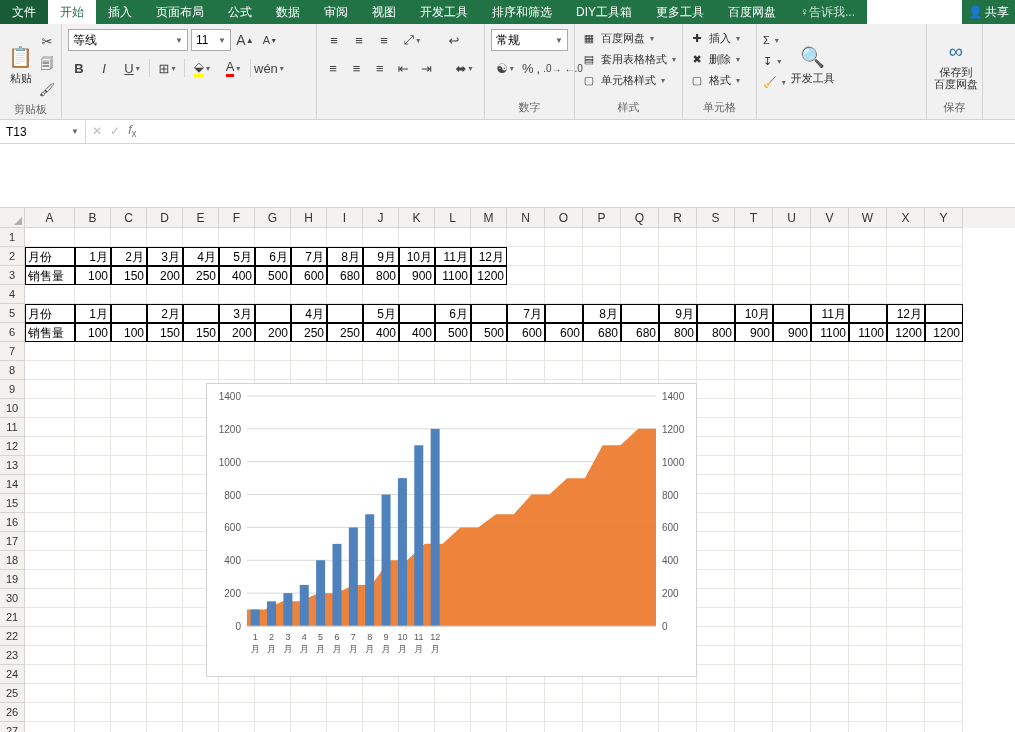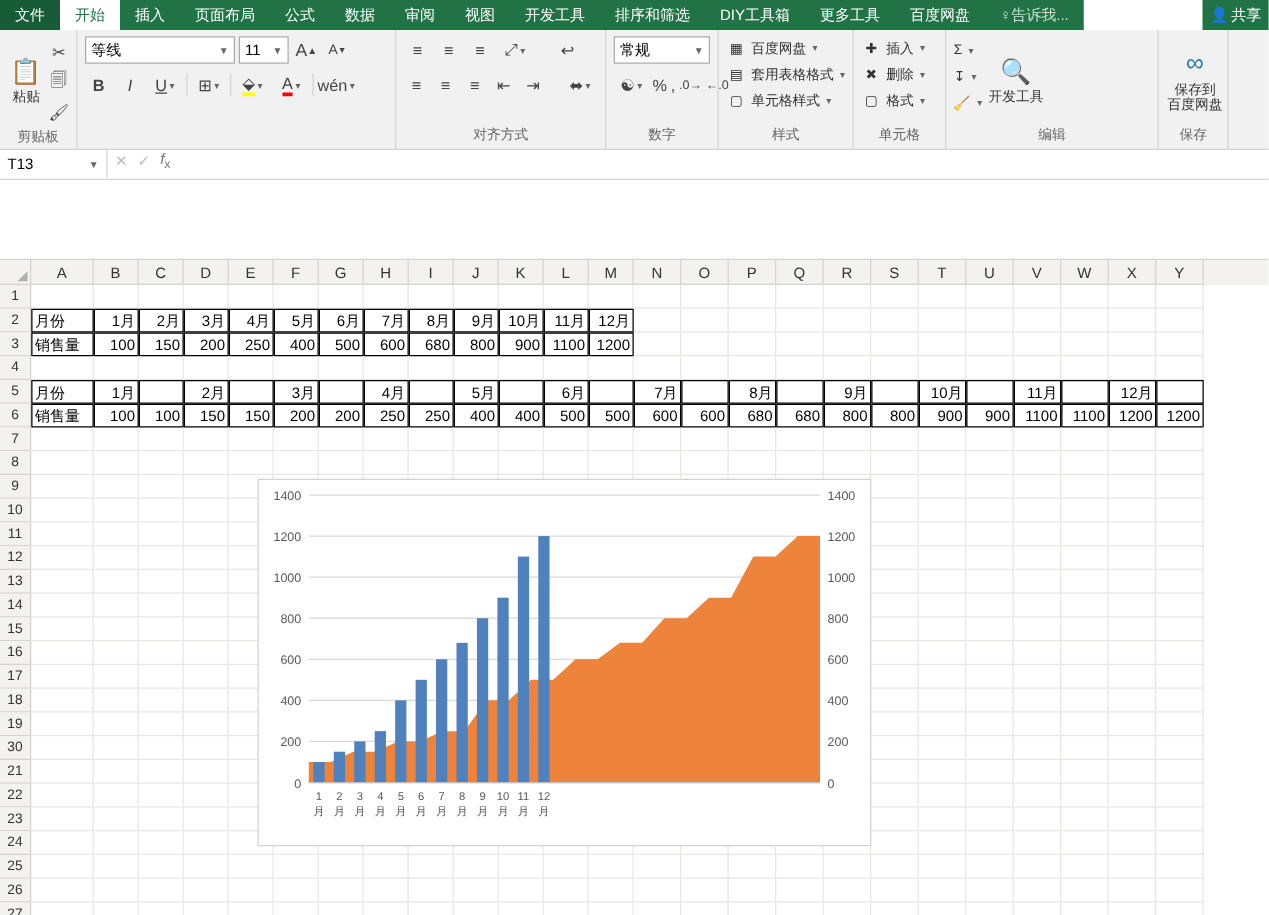--- a/index.html
+++ b/index.html
@@ -18,21 +18,21 @@
 .bigbtn span{font-size:11px;text-align:center;line-height:12px}
 .rowctrls{display:flex;gap:3px;align-items:center;height:24px}
 .fontname{width:120px;height:22px;border:1px solid #ababab;background:#fff;padding:0 4px;font-size:12px;display:flex;align-items:center;justify-content:space-between}
 .fontsize{width:40px;height:22px;border:1px solid #ababab;background:#fff;padding:0 4px;font-size:12px;display:flex;align-items:center;justify-content:space-between}
 .smbtn{width:22px;height:22px;display:flex;align-items:center;justify-content:center;cursor:pointer;color:#444;font-size:13px}
 .smbtnw{min-width:28px;height:22px;display:flex;align-items:center;justify-content:center;cursor:pointer;color:#444;font-size:13px;gap:1px}
 .dd{font-size:8px;color:#666;margin-left:1px}
 .stackrows{display:flex;flex-direction:column;gap:4px}
 .stylerow{display:flex;align-items:center;gap:4px;height:20px;font-size:11px;color:#333;cursor:pointer;white-space:nowrap}
 .stylerow .ico{width:16px;height:16px;display:flex;align-items:center;justify-content:center}
-.namebar{height:24px;border-bottom:1px solid #d4d4d4;display:flex;align-items:flex-start;background:#fff}
+.namebar{height:24px;border-bottom:1px solid #d4d4d4;display:flex;align-items:center;background:#fff}
 .namebox{width:86px;height:22px;border-right:1px solid #d4d4d4;padding:0 6px;display:flex;align-items:center;justify-content:space-between;font-size:12px}
 .fxicons{display:flex;align-items:center;gap:8px;padding:0 6px;color:#777}
 .fxinput{flex:1;height:22px;border:none;padding:0 6px;font-size:12px}
 .sheet{position:relative;overflow:hidden}
 .colhdr{display:flex;height:20px;background:#f3f2f1}
 .corner{width:25px;border-right:1px solid #d4d4d4;border-bottom:1px solid #d4d4d4;background:#f3f2f1;position:relative}
 .corner::after{content:"";position:absolute;right:2px;bottom:2px;width:0;height:0;border-left:8px solid transparent;border-bottom:8px solid #b0b0b0}
 .ch{width:36px;border-right:1px solid #d4d4d4;border-bottom:1px solid #d4d4d4;text-align:center;line-height:20px;color:#333;font-size:12px}
 .rows{display:flex;flex-direction:column}
 .r{display:flex;height:19px}
@@ -159,21 +159,20 @@
         <div class="smbtn">≡</div>
         <div class="smbtn">⇤</div>
         <div class="smbtn">⇥</div>
         <div style="width:8px"></div>
         <div class="smbtnw">
             <span>⬌</span>
             <span class="dd">▾</span>
           </div>
       </div>
     </div>
-    <div class="group-label">对齐方式</div>
   </div>
 
   <div class="group" style="width:90px">
     <div class="stackrows">
       <div class="rowctrls">
         <div style="width:78px;height:22px;border:1px solid #ababab;background:#fff;padding:0 4px;display:flex;align-items:center;justify-content:space-between">
             <span>常规</span>
             <span class="dd">▼</span>
           </div>
       </div>
@@ -244,21 +243,20 @@
         <div class="stylerow">
             <span>🧹</span>
             <span class="dd">▾</span>
           </div>
       </div>
       <div class="bigbtn" style="width:54px">
         <div class="ico" style="color:#2a7ab0">🔍</div>
         <span>开发工具</span>
       </div>
     </div>
-    <div class="group-label">编辑</div>
   </div>
 
   <div class="group" style="width:56px">
     <div class="bigbtn" style="width:46px">
       <div class="ico" style="color:#2a7ab0">∞</div>
       <span><span>保存到</span><br><span>百度网盘</span></span>
     </div>
     <div class="group-label">保存</div>
   </div>
 </div>

